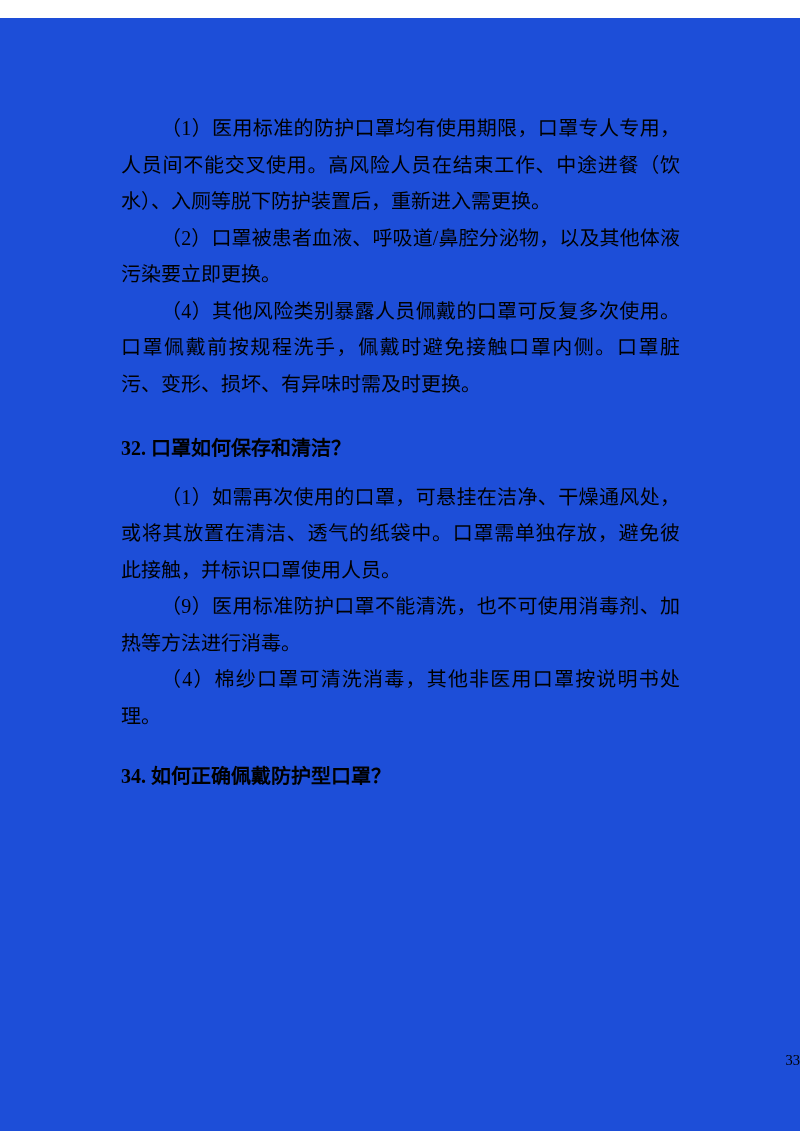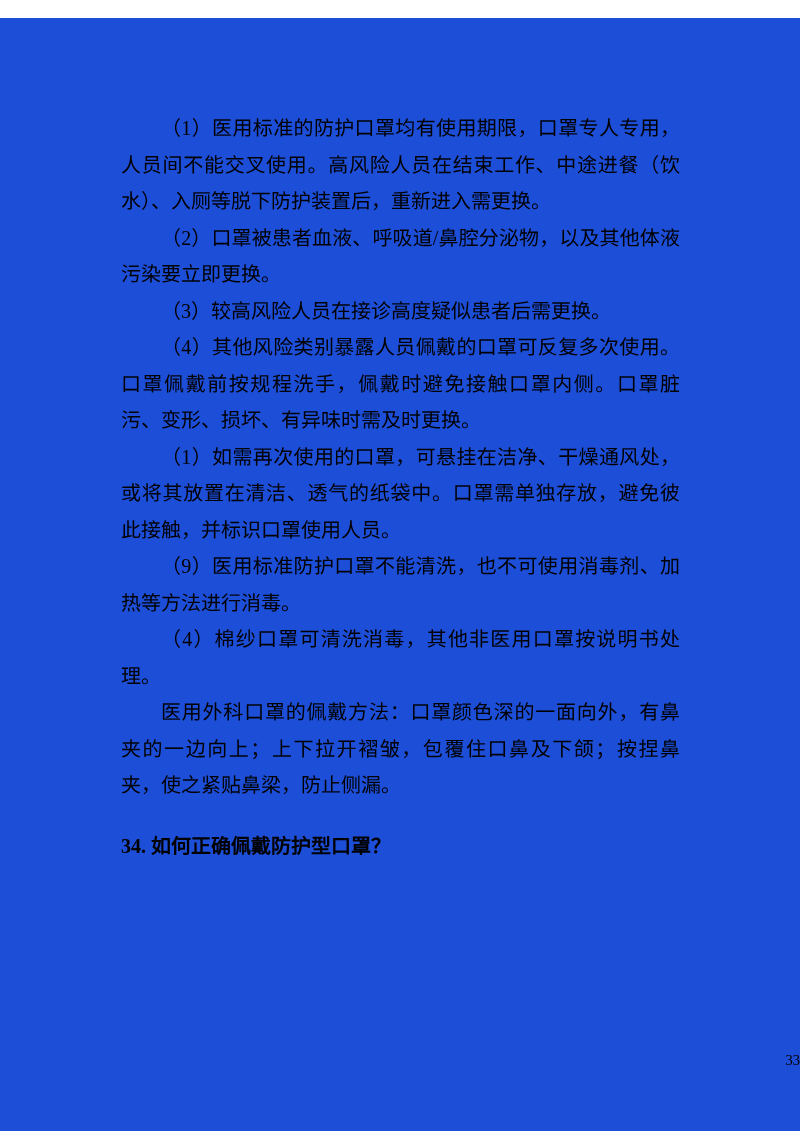--- a/index.html
+++ b/index.html
@@ -52,24 +52,23 @@
     color: #000000;
   }
 </style>
 </head>
 <body>
 
 <div class="page">
   <main class="doc-body">
     <p class="para">（1）医用标准的防护口罩均有使用期限，口罩专人专用，人员间不能交叉使用。高风险人员在结束工作、中途进餐（饮水）、入厕等脱下防护装置后，重新进入需更换。</p>
     <p class="para">（2）口罩被患者血液、呼吸道/鼻腔分泌物，以及其他体液污染要立即更换。</p>
-    <p class="para">（3）较高风险人员在接诊高度疑似患者后需更换。</p>
     <p class="para">（4）其他风险类别暴露人员佩戴的口罩可反复多次使用。口罩佩戴前按规程洗手，佩戴时避免接触口罩内侧。口罩脏污、变形、损坏、有异味时需及时更换。</p>
+    <h2 class="heading heading-32">32. 口罩如何保存和清洁？</h2>
     <p class="para">（1）如需再次使用的口罩，可悬挂在洁净、干燥通风处，或将其放置在清洁、透气的纸袋中。口罩需单独存放，避免彼此接触，并标识口罩使用人员。</p>
     <p class="para">（9）医用标准防护口罩不能清洗，也不可使用消毒剂、加热等方法进行消毒。</p>
     <p class="para">（4）棉纱口罩可清洗消毒，其他非医用口罩按说明书处理。</p>
-    <p class="para">医用外科口罩的佩戴方法：口罩颜色深的一面向外，有鼻夹的一边向上；上下拉开褶皱，包覆住口鼻及下颌；按捏鼻夹，使之紧贴鼻梁，防止侧漏。</p>
     <h2 class="heading heading-34">34. 如何正确佩戴防护型口罩？</h2>
   </main>
   <footer class="page-footer">
     <span>33</span>
   </footer>
 </div>
 
 </body></html>

